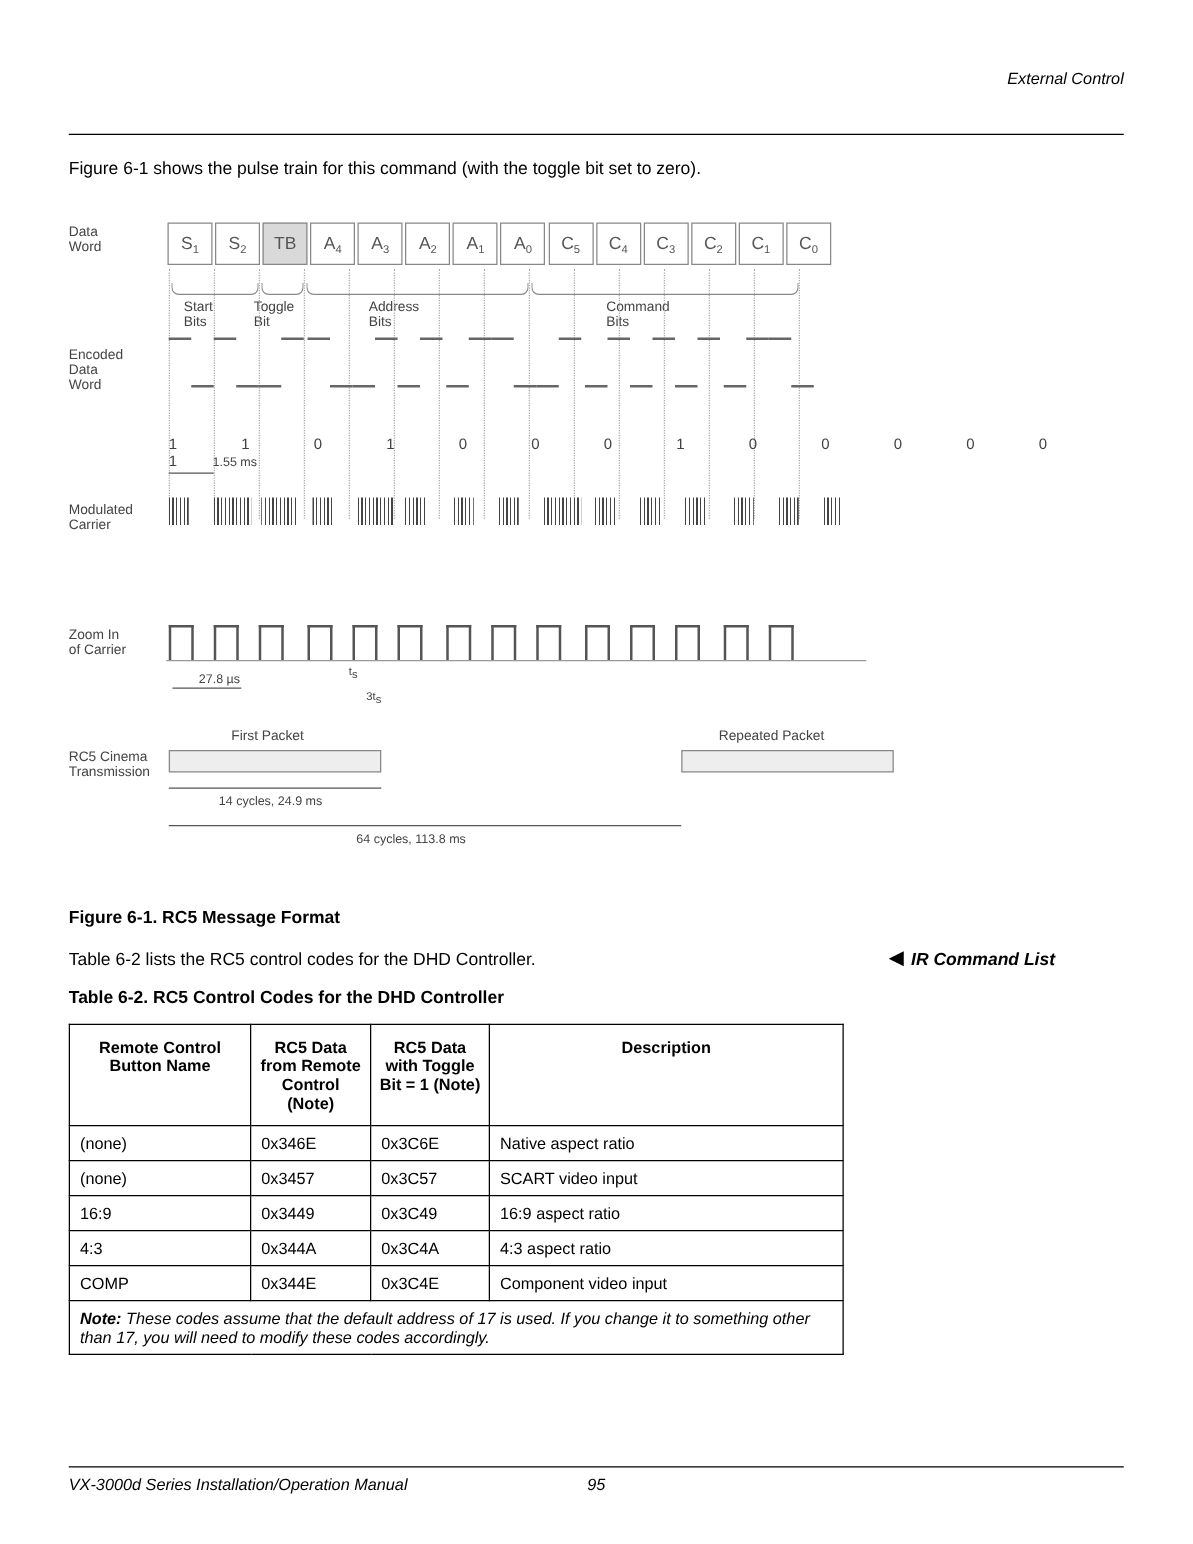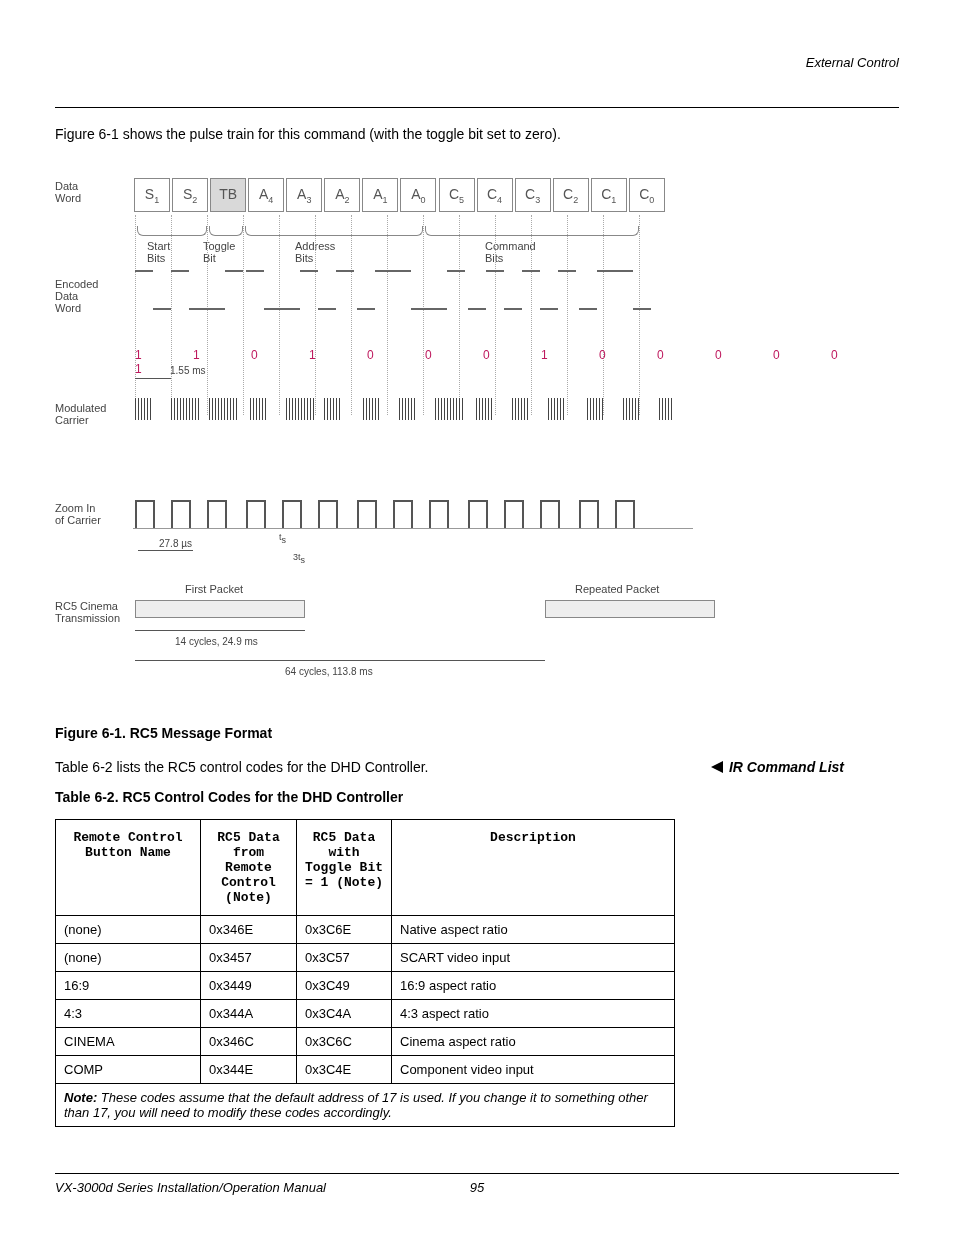--- a/index.html
+++ b/index.html
@@ -73,21 +73,21 @@
   .brace.b2 { left: 74px;  width: 34px;  top: 0; }
   .brace.b3 { left: 110px; width: 178px; top: 0; }
   .brace.b4 { left: 290px; width: 214px; top: 0; }
   .al { position: absolute; top: 14px; font-size: 11px; }
   .al1 { left: 12px; }
   .al2 { left: 68px; }
   .al3 { left: 160px; }
   .al4 { left: 350px; }
 
   
-  .bit-row { position: absolute; top: 178px; left: 80px; font-size: 12px; letter-spacing: 24px; color:#be185d;}
+  .bit-row { position: absolute; top: 178px; left: 80px; font-size: 12px; letter-spacing: 24px; color:#404040;}
   .time-178 {
     position: absolute; top: 195px; left: 115px;
     font-size: 10px;
   }
   .time-arrow {
     position: absolute; top: 208px; left: 80px;
     width: 36px; border-top: 1px solid #555;
   }
 
   
@@ -180,21 +180,20 @@
   table.codes th, table.codes td {
     border: 1px solid #000;
     padding: 6px 8px;
     text-align: left;
     vertical-align: top;
   }
   table.codes th {
     font-weight: bold;
     text-align: center;
     padding: 10px 6px;
-    font-family: Liberation Mono, monospace;
   }
   table.codes .note-row td {
     font-style: italic;
   }
   .note-bold { font-weight: bold; font-style: italic; }
 
   .footer {
     position: absolute;
     bottom: 40px;
     left: 55px;
@@ -363,26 +362,20 @@
         <td>0x3C49</td>
         <td>16:9 aspect ratio</td>
       </tr>
     <tr>
         <td>4:3</td>
         <td>0x344A</td>
         <td>0x3C4A</td>
         <td>4:3 aspect ratio</td>
       </tr>
     <tr>
-        <td>CINEMA</td>
-        <td>0x346C</td>
-        <td>0x3C6C</td>
-        <td>Cinema aspect ratio</td>
-      </tr>
-    <tr>
         <td>COMP</td>
         <td>0x344E</td>
         <td>0x3C4E</td>
         <td>Component video input</td>
       </tr>
     <tr class="note-row">
         <td colspan="4"><span class="note-bold">Note:</span><span> These codes assume that the default address of 17 is used. If you change it to something other than 17, you will need to modify these codes accordingly.</span></td>
       </tr>
   </tbody>
 </table>

